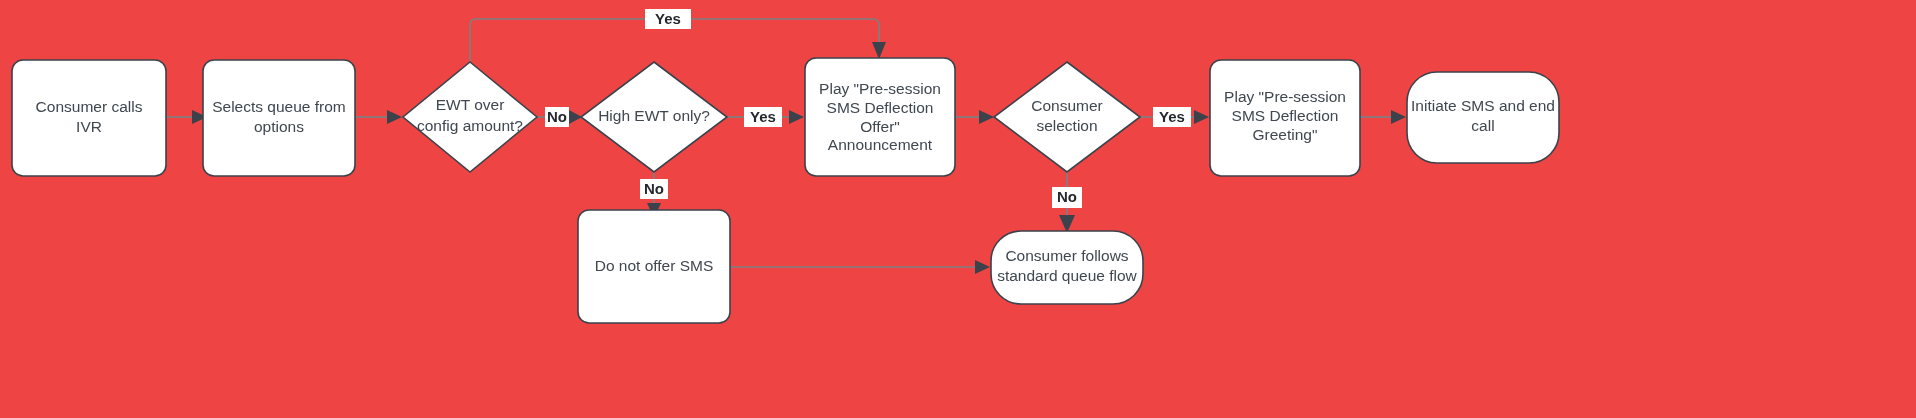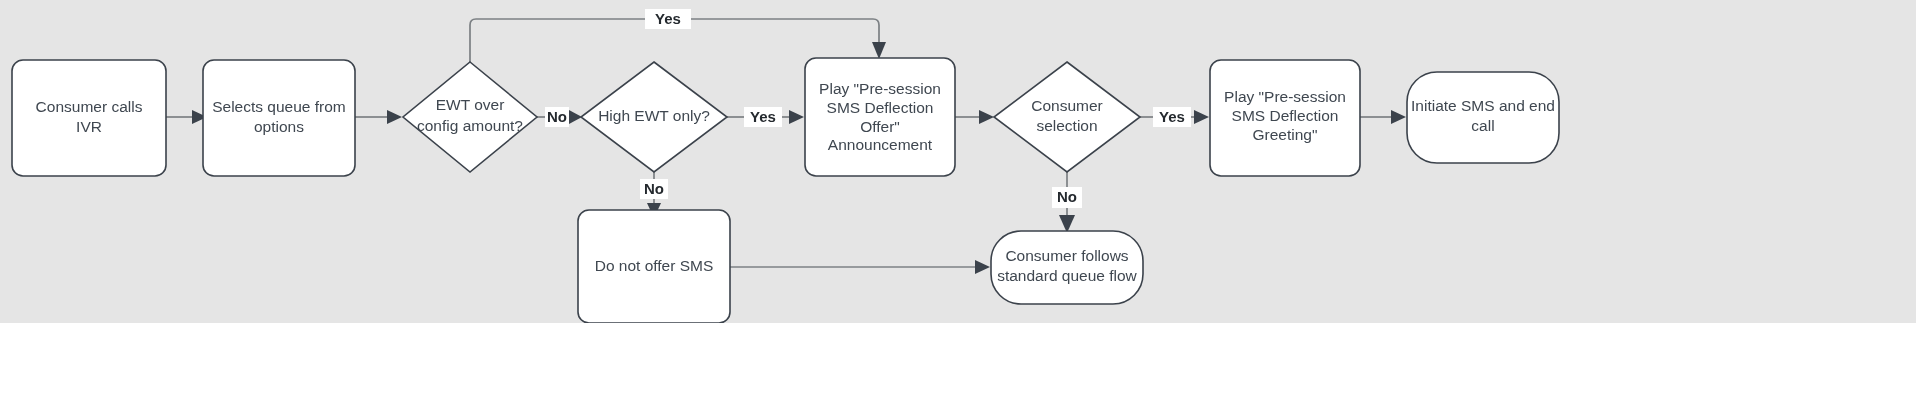--- a/index.html
+++ b/index.html
@@ -6,22 +6,22 @@
     margin: 0;
     padding: 0;
     background: #ffffff;
   }
   body {
     font-family: "Liberation Sans", sans-serif;
   }
   #canvas-wrap {
     position: relative;
     width: 1916px;
-    height: 323px;
-    background: #e5e5e5;
+    height: 418px;
+    background: #ef4444;
     overflow: hidden;
   }
   svg#flow {
     display: block;
     width: 1916px;
     height: 418px;
   }
   .node-shape {
     fill: #ffffff;
     stroke: #3b424b;

